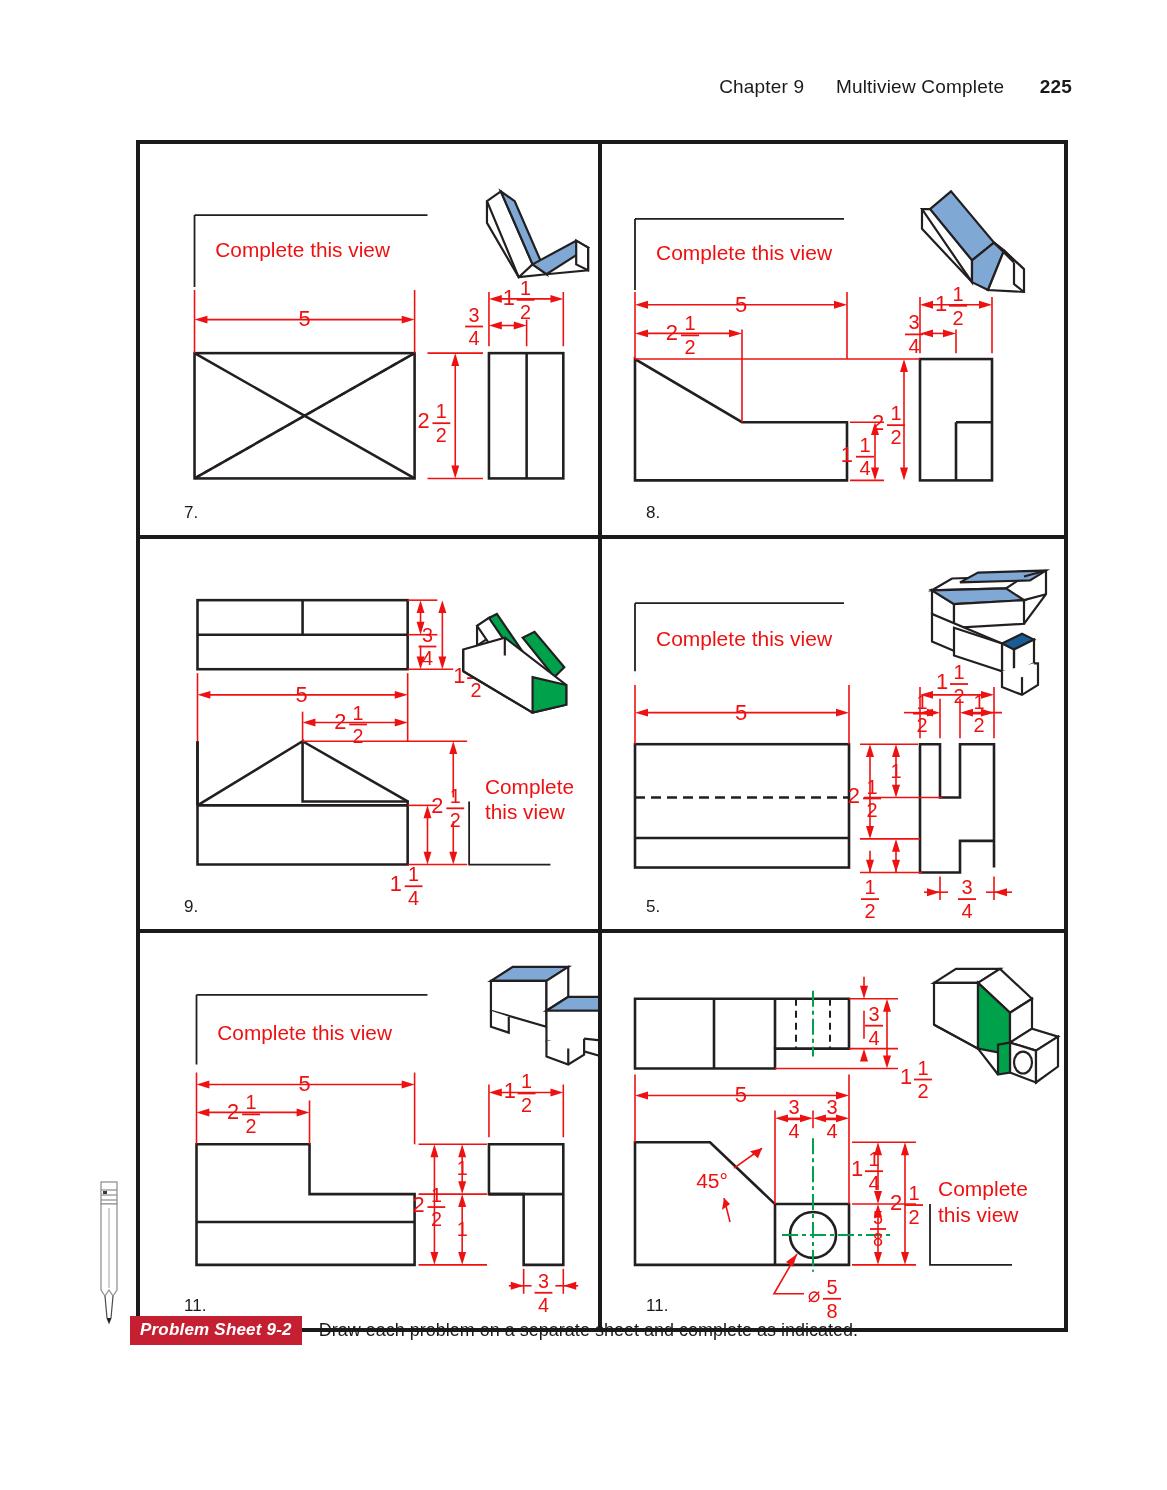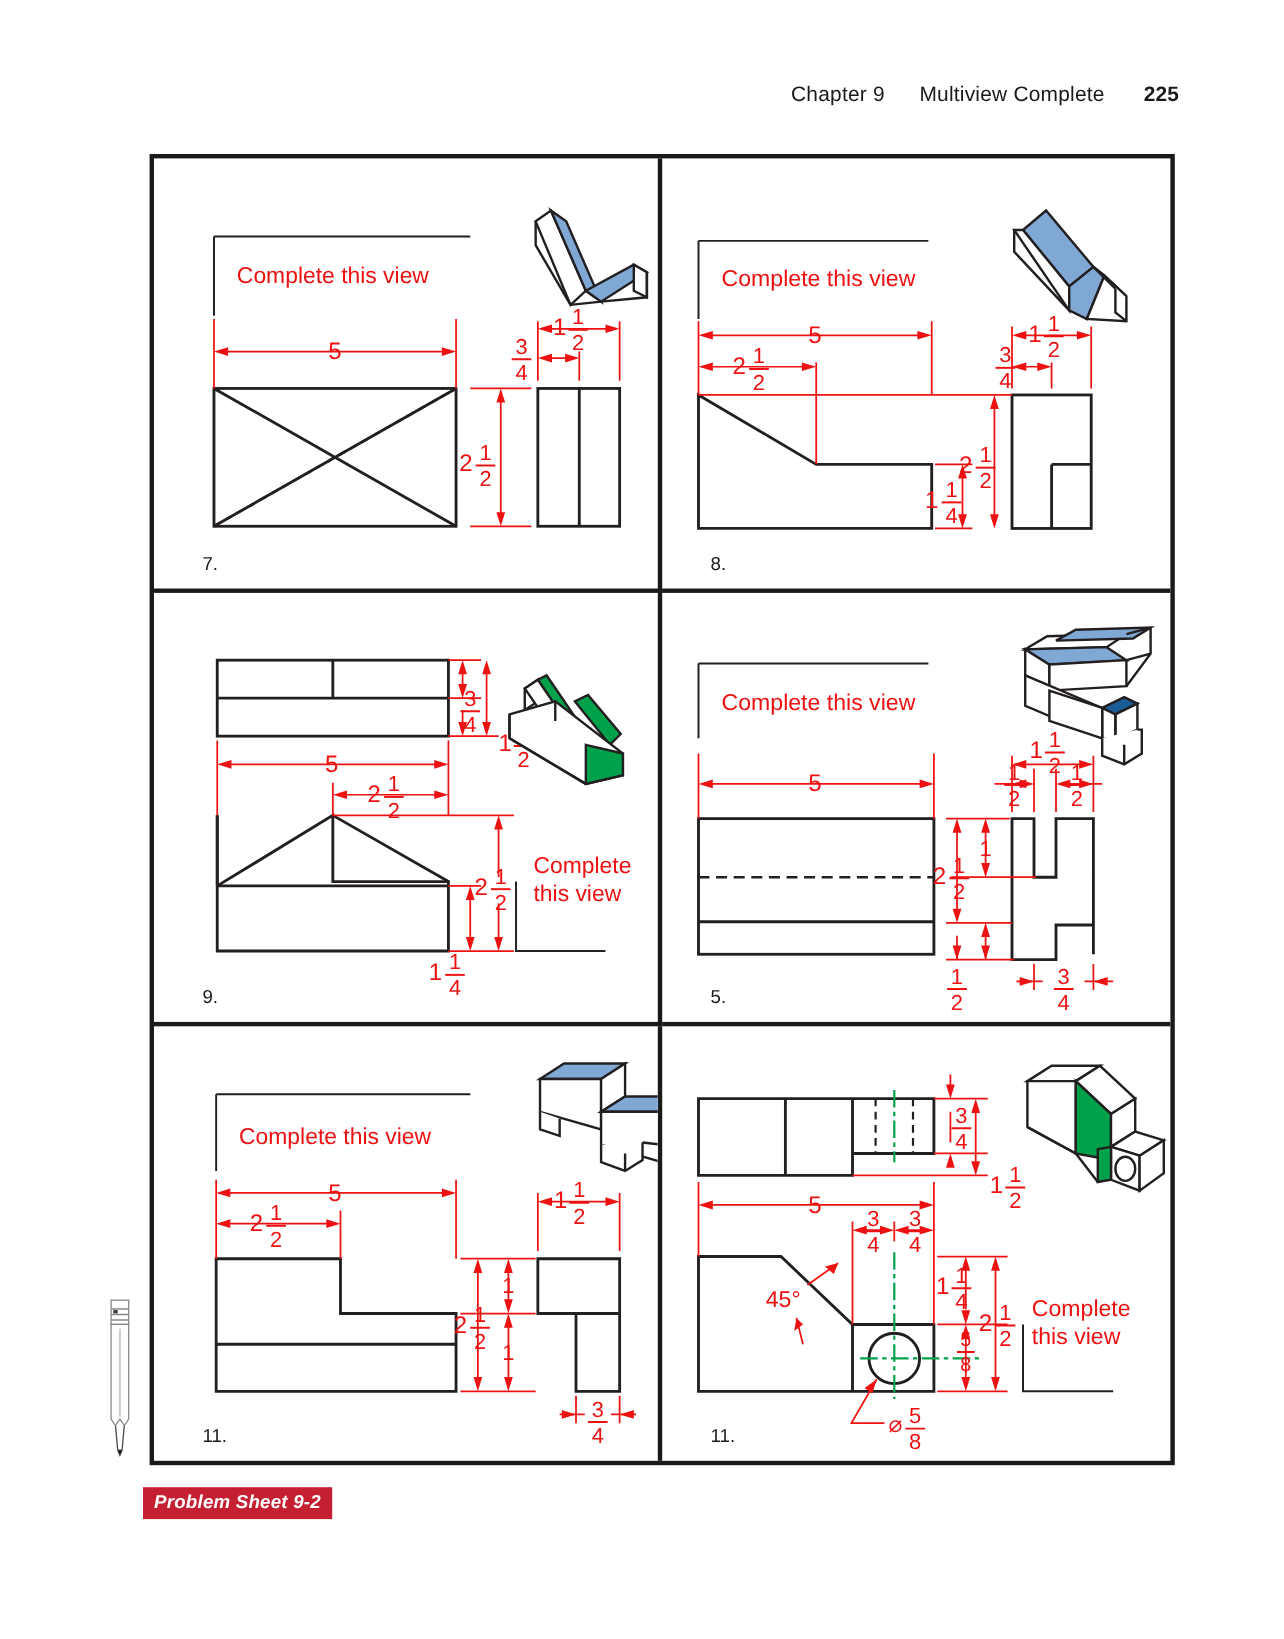--- a/index.html
+++ b/index.html
@@ -20,21 +20,21 @@
   .cell{position:relative;box-sizing:border-box;overflow:hidden;}
   .cell.bdr-r{border-right:4px solid #1a1a1a;}
   .cell.bdr-b{border-bottom:4px solid #1a1a1a;}
   .pnum{position:absolute;left:44px;bottom:12px;font-size:17px;color:#1a1a1a;}
 
   
   .draw{position:absolute;left:0;top:0;width:100%;height:100%;}
   .draw svg{width:100%;height:100%;display:block;}
 
   
-  #footer{position:absolute;left:130px;top:1352px;display:flex;align-items:center;}
+  #footer{position:absolute;left:130px;top:1316px;display:flex;align-items:center;}
   #ps-badge{background:#c42032;color:#fff;font-weight:bold;font-style:italic;
             font-size:17px;padding:4px 10px 5px 10px;letter-spacing:.2px;
             font-family:"Liberation Sans",sans-serif;}
   #ps-text{margin-left:17px;font-size:18px;color:#1a1a1a;
            font-family:"Liberation Sans",sans-serif;}
 
   
   #pencil{position:absolute;left:92px;top:1178px;}
 </style>
 </head>
@@ -650,15 +650,16 @@
         </g>
       </svg>
       </div>
       <div class="pnum">11.</div>
     </div>
 
   </div>
 
   <div id="footer">
     <div id="ps-badge">Problem Sheet 9-2</div>
+    <div id="ps-text">Draw each problem on a separate sheet and complete as indicated.</div>
   </div>
 
 </div>
 
 </body></html>

